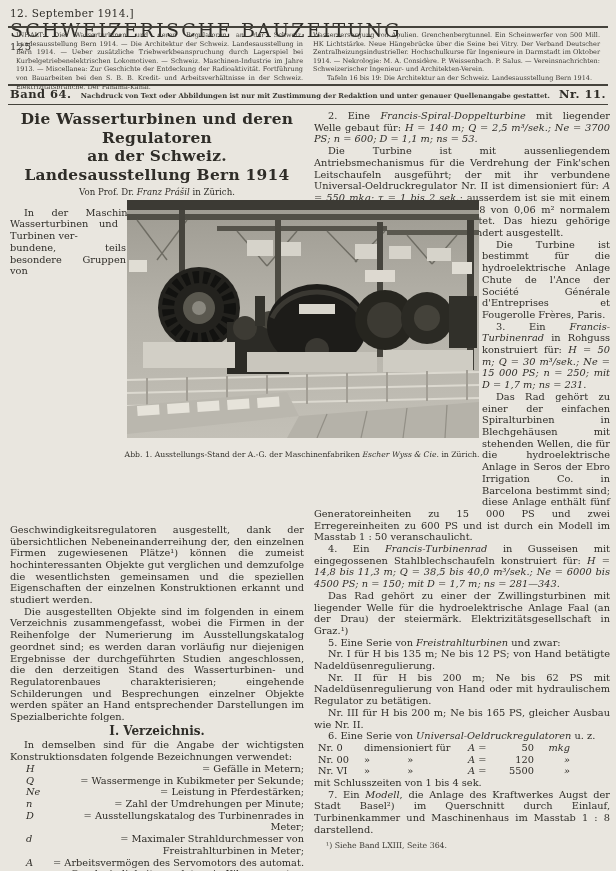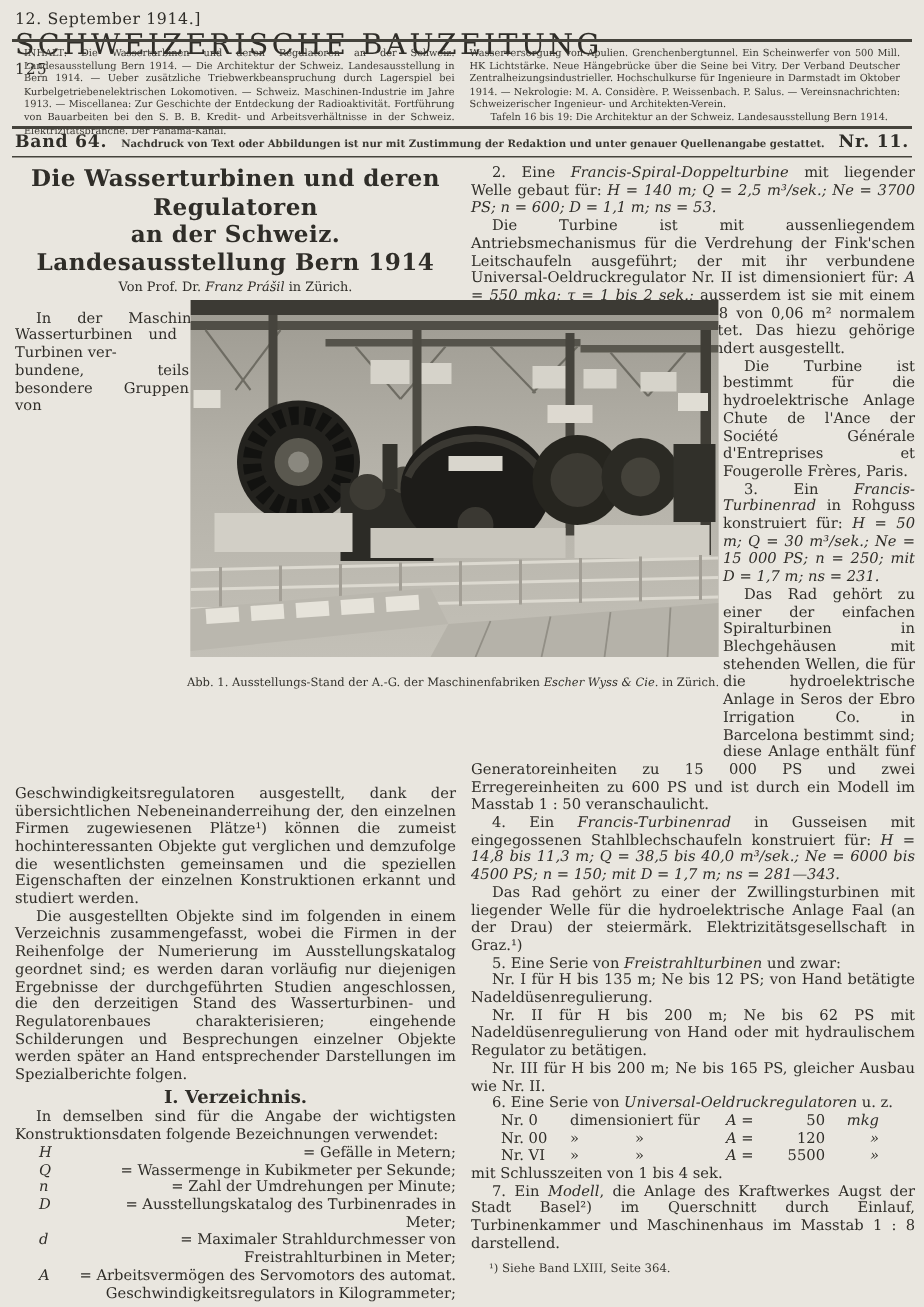--- a/index.html
+++ b/index.html
@@ -39,21 +39,21 @@
   .byline{font-size:8.6px;text-align:center;margin-top:3px;}
   .mini-divider{width:26px;height:1px;background:#56544c;margin:4px auto 3px auto;}
   .spacer-l{float:right;width:178px;height:282px;}
   .spacer-r{float:left;width:168px;height:262px;}
   .sect-head{font-size:12px;font-weight:bold;text-align:center;margin:3px 0 2px 0;}
   .def{display:flex;margin-left:16px;}
   .def .sym{flex:none;width:22px;font-style:italic;}
   .def .txt{flex:1;text-align:right;}
   .footnote{font-size:7.8px;line-height:9.6px;text-align:justify;color:#3a3832;}
   .footnote.ind{text-indent:12px;}
-  .regrow{display:flex;margin-left:20px;}
+  .regrow{display:flex;margin-left:4px;}
   .regrow .c-label{flex:none;width:46px;}
   .regrow .c-mid{flex:none;width:104px;white-space:pre;}
   .regrow .c-var{flex:none;width:32px;font-style:italic;}
   .regrow .c-val{flex:none;width:34px;text-align:right;}
   .regrow .c-unit{flex:none;width:36px;font-style:italic;text-align:right;}
   
   #photo{left:127px;top:200px;width:352px;height:238px;background:#b7b4ab;}
   #photo svg{display:block;}
   #caption{left:123px;top:450px;width:358px;text-align:center;font-size:7.7px;color:#34322c;}
 </style>
@@ -101,20 +101,24 @@
     <p class="ind">In demselben sind für die Angabe der wichtigsten Konstruktionsdaten folgende Bezeichnungen verwendet:</p>
 
     <div>
       <div class="def">
           <span class="sym">H</span>
           <span class="txt">= Gefälle in Metern;</span>
         </div>
       <div class="def">
           <span class="sym">Q</span>
           <span class="txt">= Wassermenge in Kubikmeter per Sekunde;</span>
+        </div>
+      <div class="def">
+          <span class="sym">Ne</span>
+          <span class="txt">= Leistung in Pferdestärken;</span>
         </div>
       <div class="def">
           <span class="sym">n</span>
           <span class="txt">= Zahl der Umdrehungen per Minute;</span>
         </div>
       <div class="def">
           <span class="sym">D</span>
           <span class="txt">= Ausstellungskatalog des Turbinenrades in Meter;</span>
         </div>
       <div class="def">

